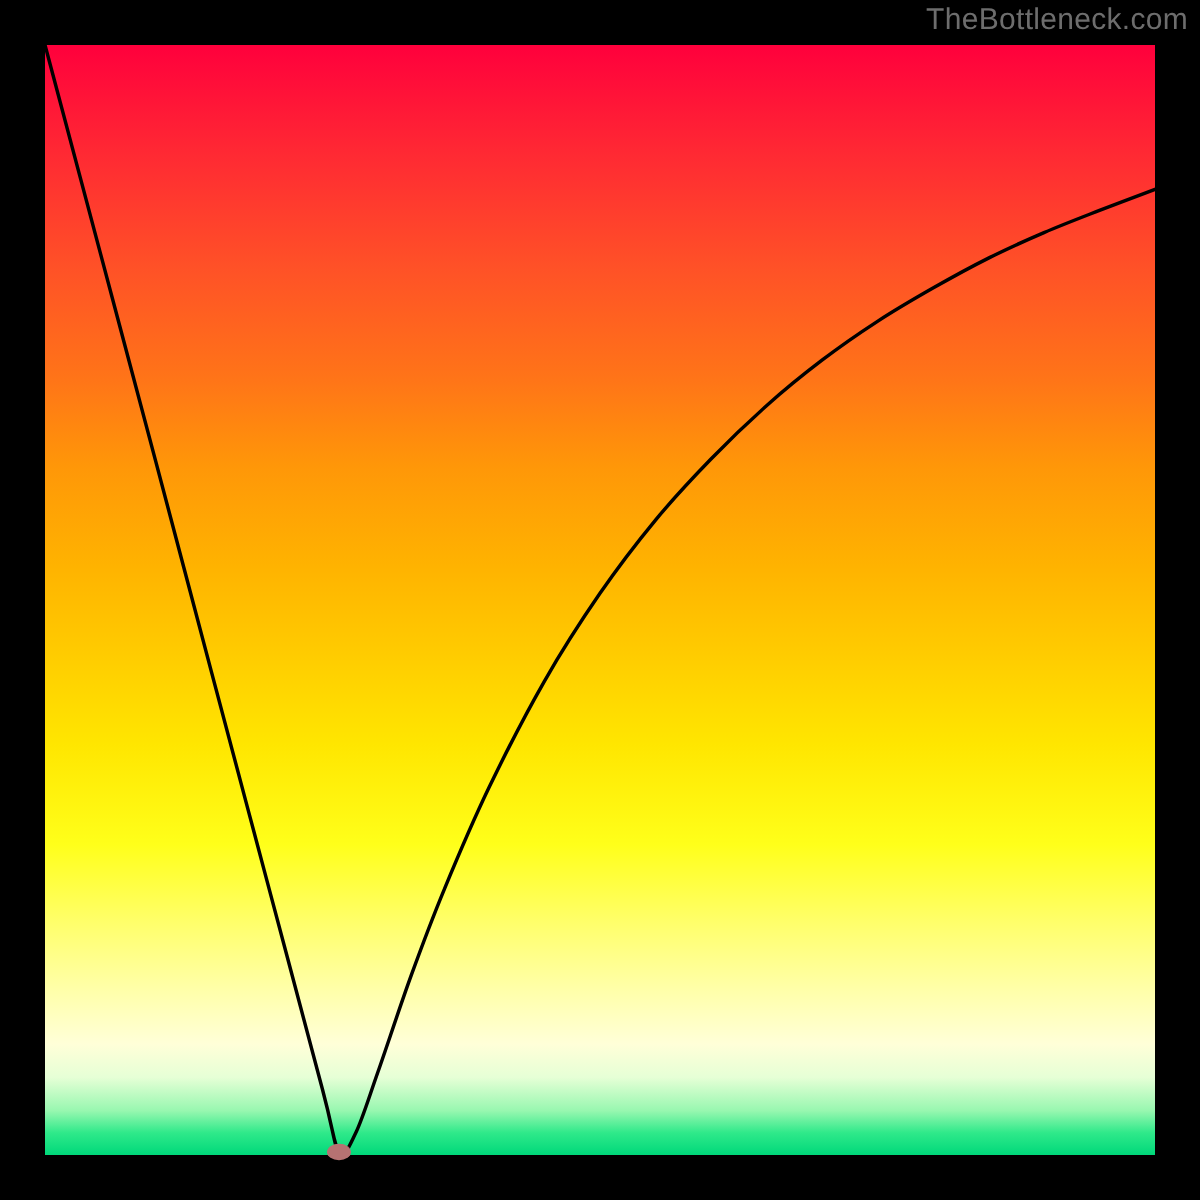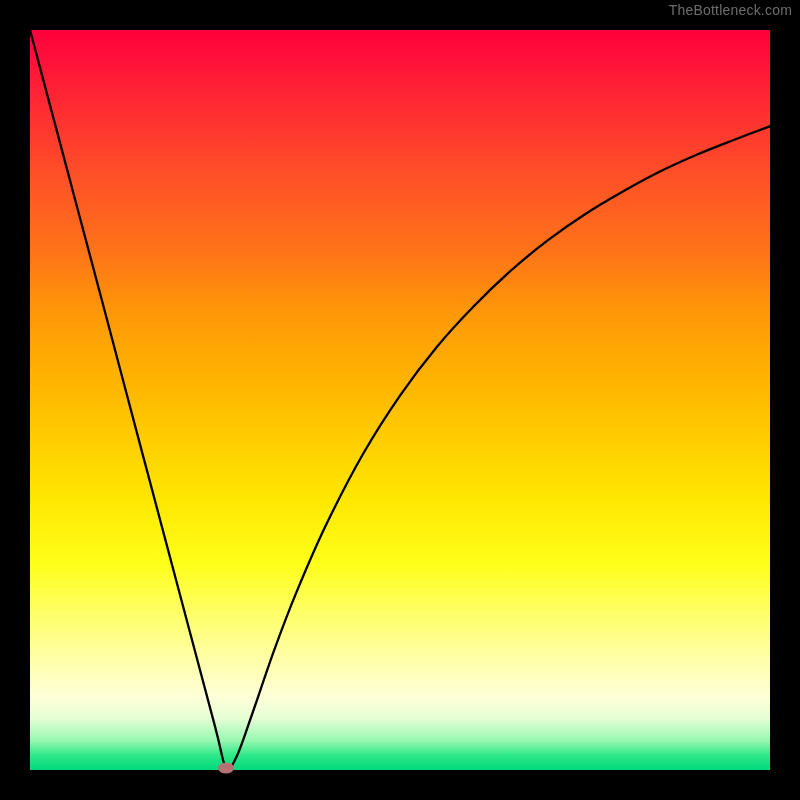--- a/index.html
+++ b/index.html
@@ -41,21 +41,21 @@
       #98f7b0 96%,
       #2fe98a 98%,
       #00d87a 100%
     );
   }
   .watermark {
     position: absolute;
     top: 2px;
     right: 8px;
     color: #6d6d6d;
-    font-size: 14px;
+    font-size: 20px;
     font-weight: 500;
     letter-spacing: 0.2px;
     user-select: none;
     font-family: Arial, sans-serif;
   }
   svg.curve {
     position: absolute;
     left: 0;
     top: 0;
     width: 740px;

